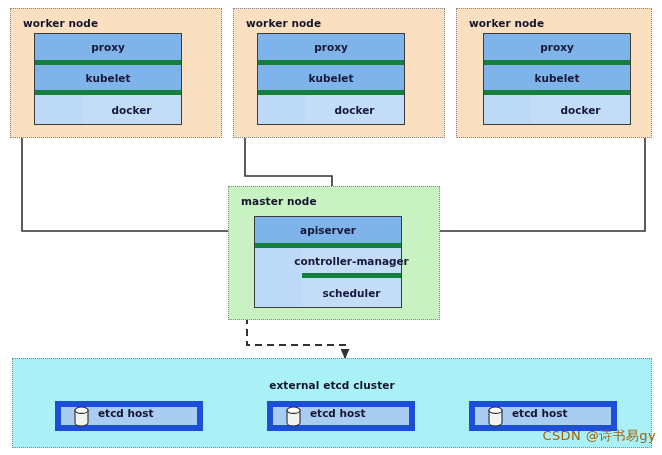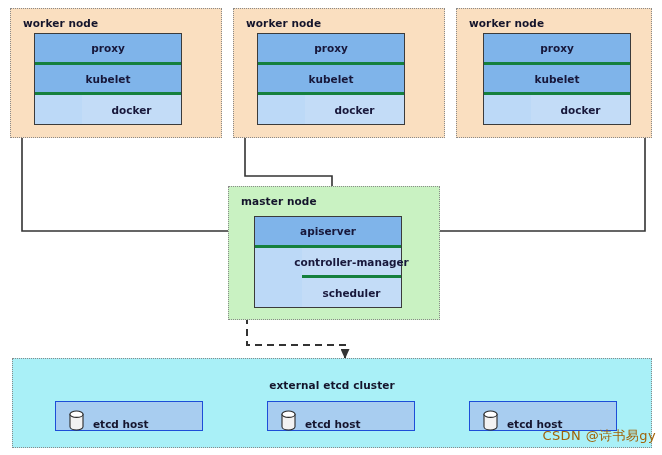--- a/index.html
+++ b/index.html
@@ -62,34 +62,34 @@
   }
   .stack-row {
     box-sizing: border-box;
     display: flex;
     align-items: center;
     justify-content: center;
     font-size: 10.5px;
     font-weight: bold;
     color: #17173a;
     white-space: nowrap;
-    border-bottom: 3px solid #15803d;
+    border-bottom: 5px solid #15803d;
   }
   .stack-row:last-child { border-bottom: none; }
   .tone-dark  { background: #7fb4ea; }
   .tone-light { background: #c3dcf7; margin-left: 47px; }
 
   
   .etcd-host {
     position: absolute;
     box-sizing: border-box;
-    border: 1px solid #1d4ed8;
+    border: 6px solid #1d4ed8;
     background: #a8cdf0;
     display: flex;
-    align-items: flex-end;
+    align-items: flex-start;
     gap: 9px;
     padding-left: 13px;
   }
   .etcd-host-label {
     font-size: 10.5px;
     font-weight: bold;
     color: #15152e;
     white-space: nowrap;
   }
   .db-icon { flex: 0 0 auto; display: block; }

